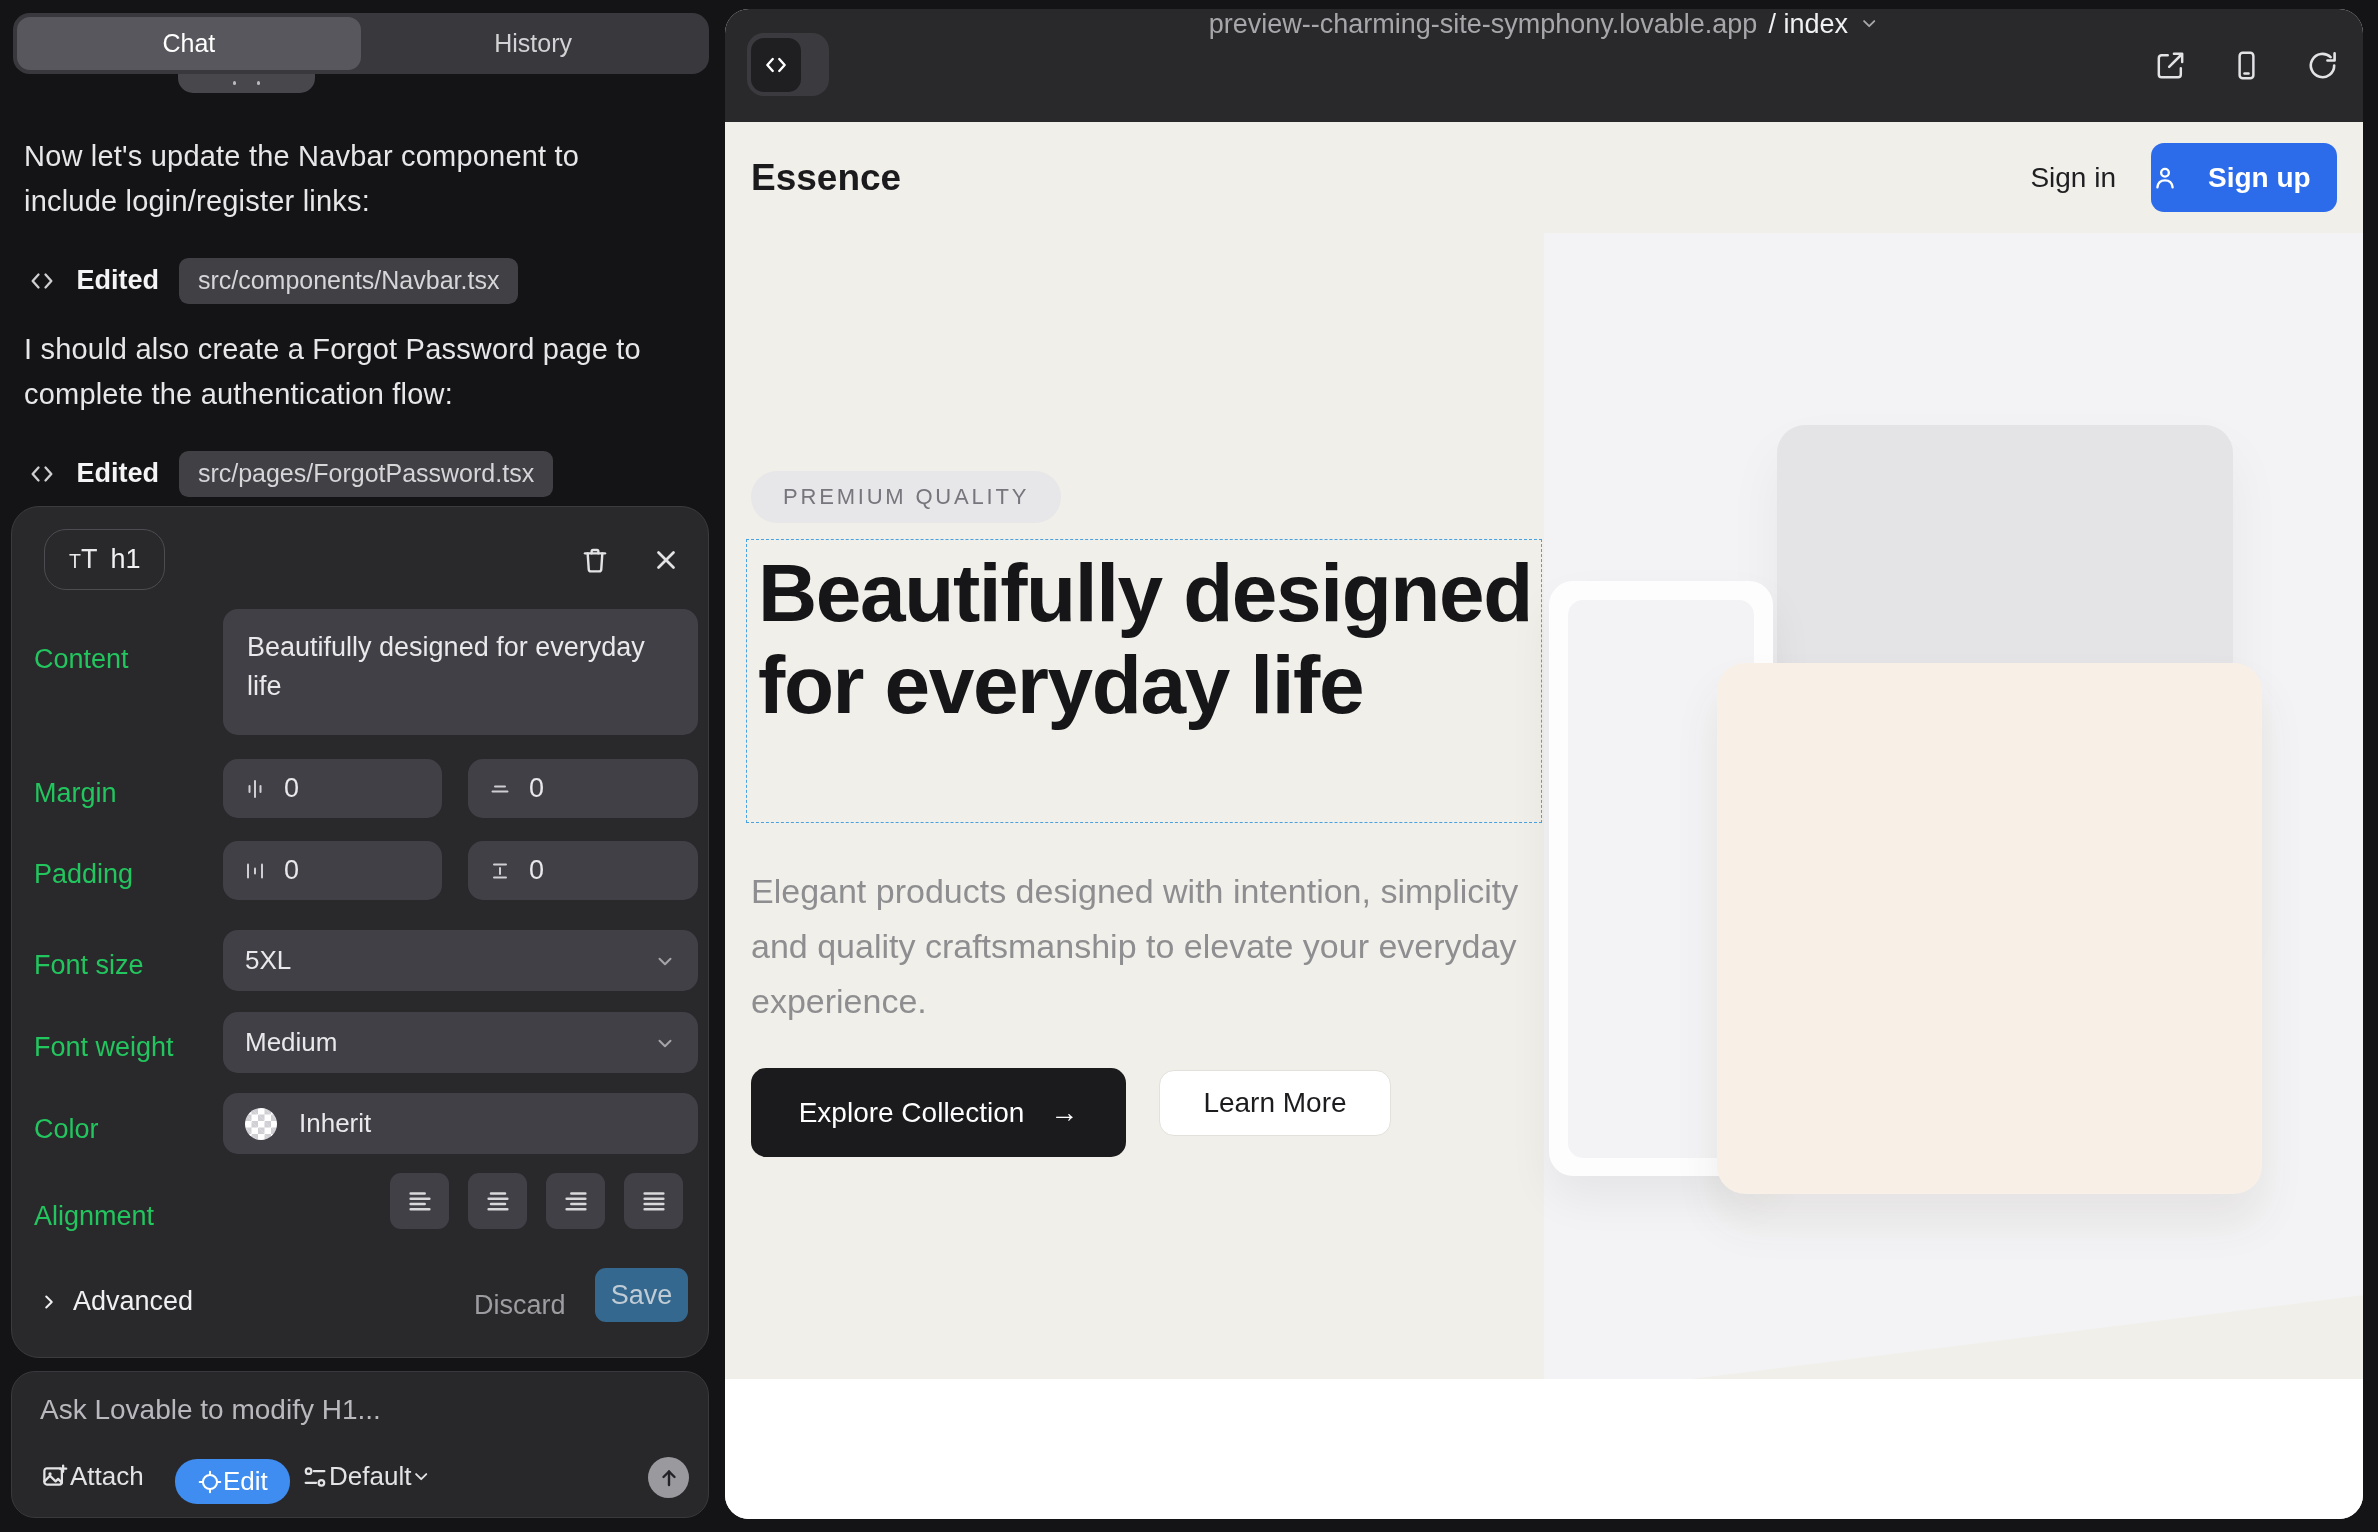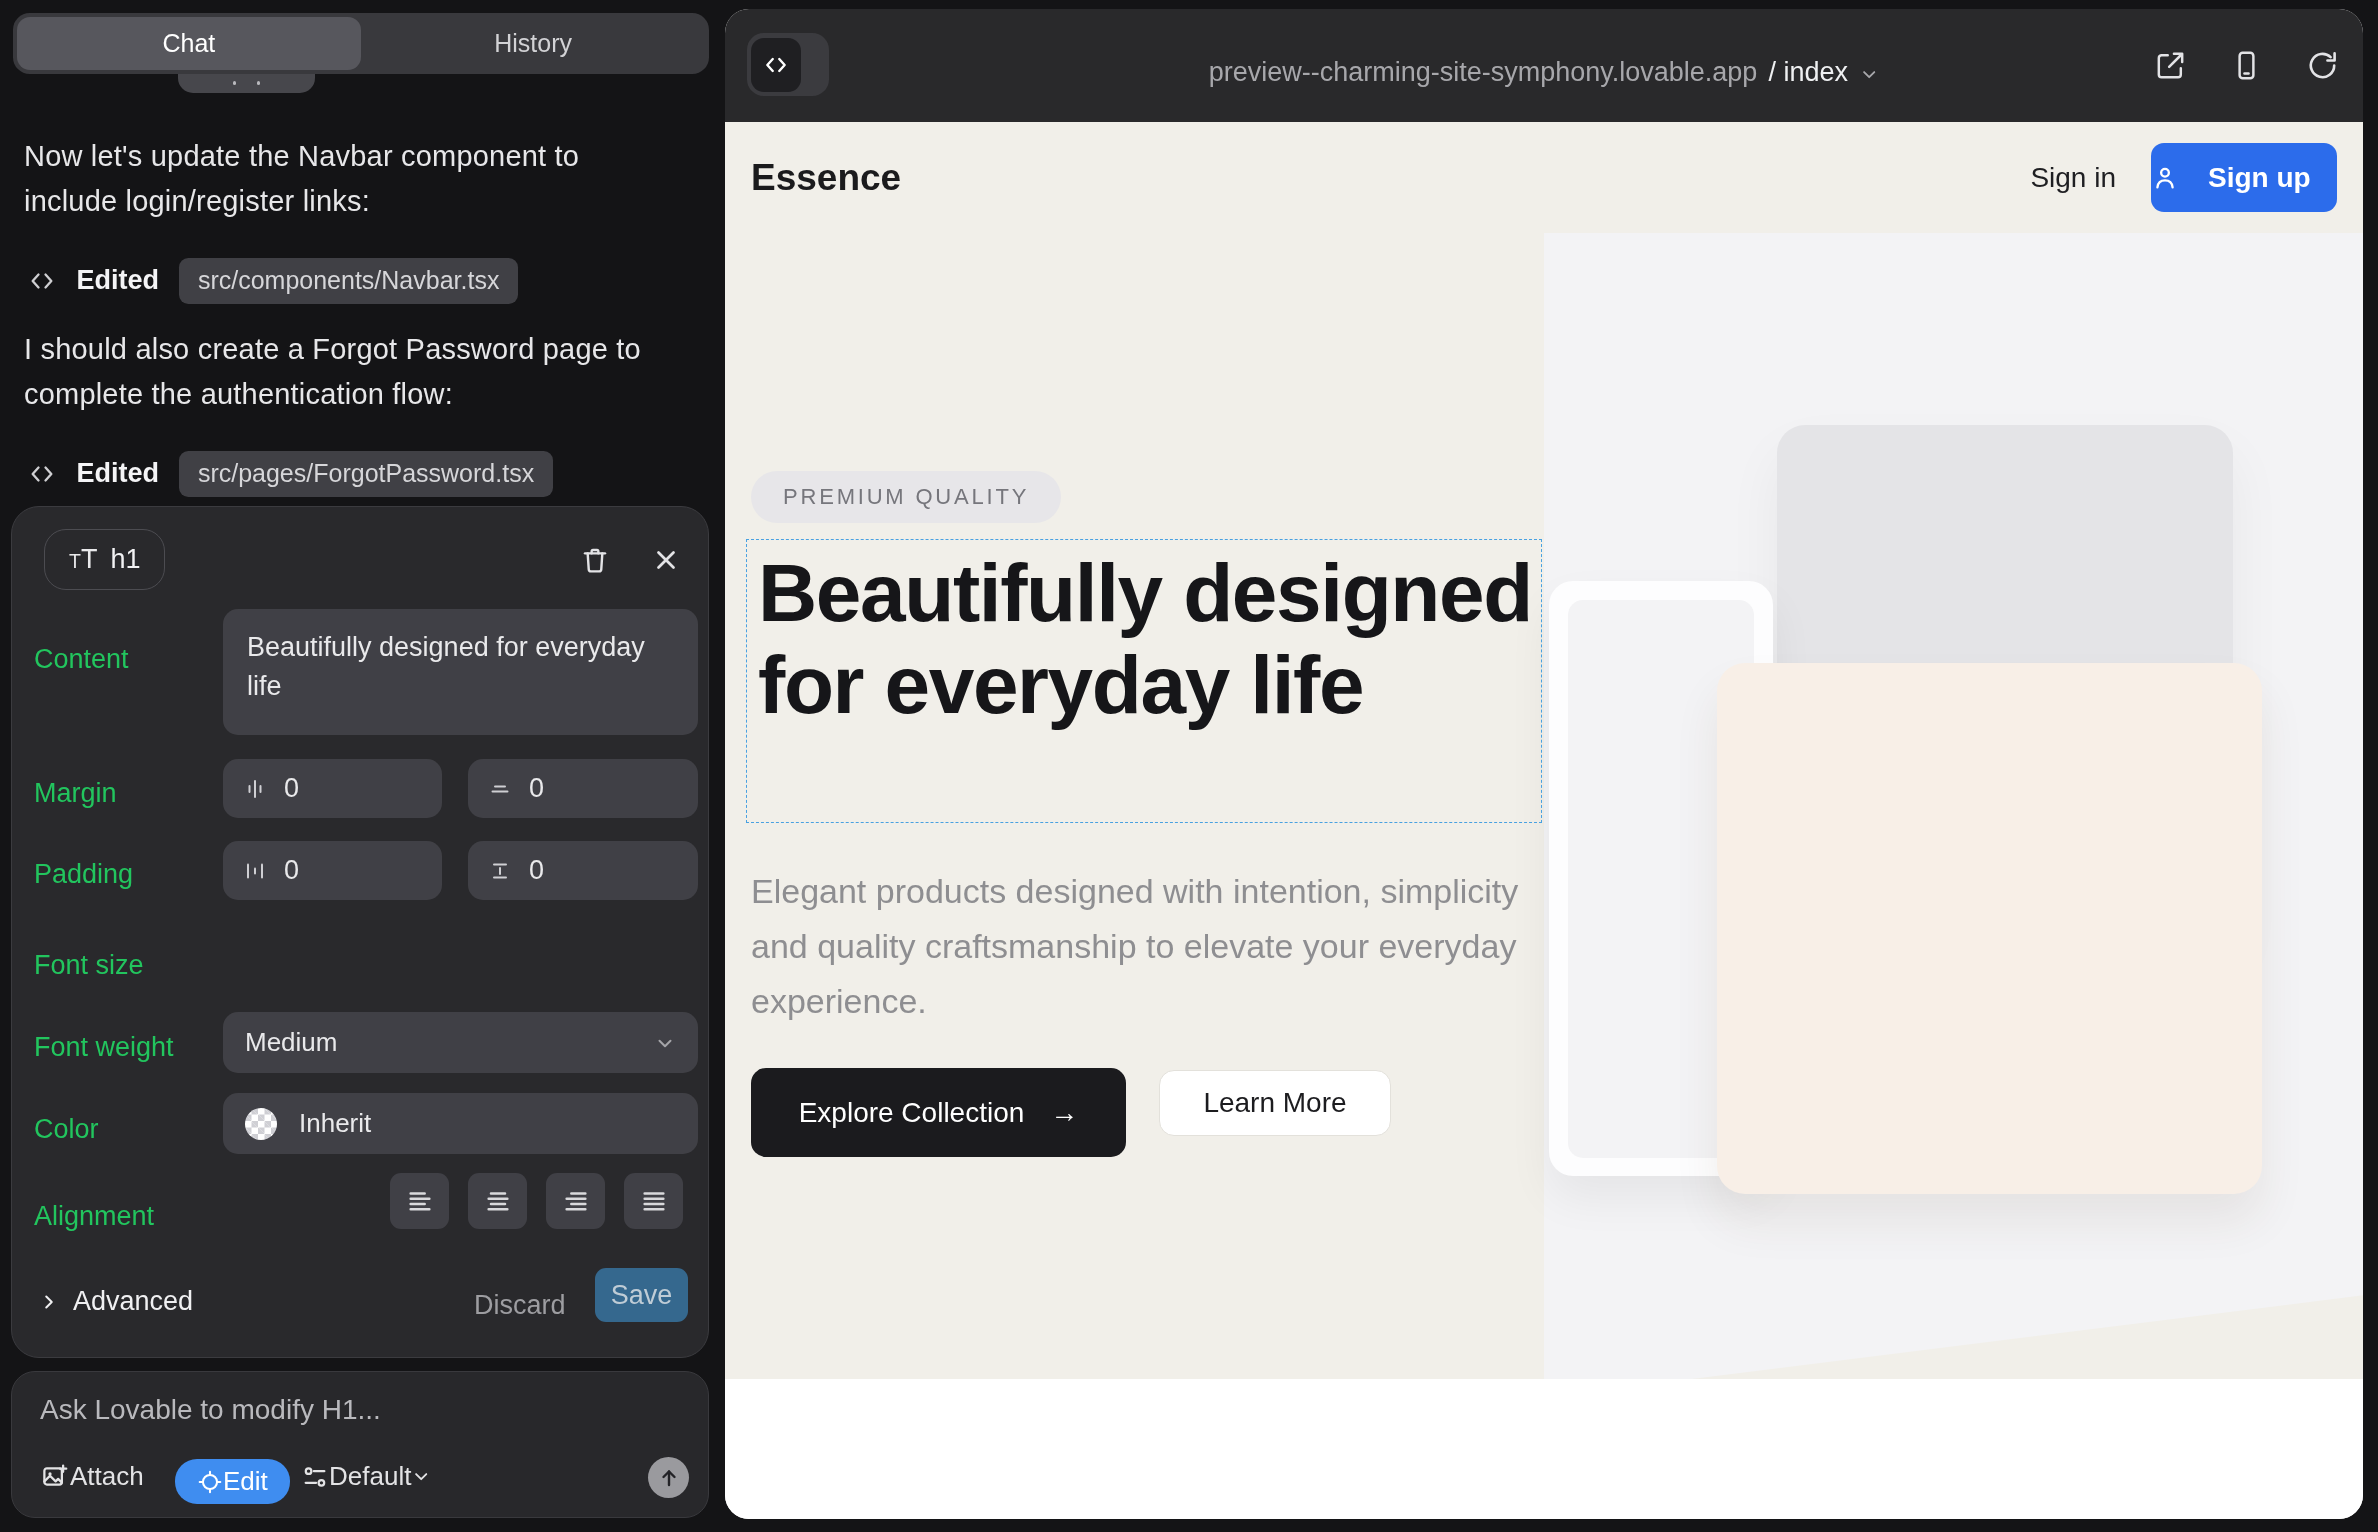--- a/index.html
+++ b/index.html
@@ -46,21 +46,21 @@
   .composer input::placeholder{color:#b9b9bd}
   .c-item{display:flex;align-items:center;gap:0;color:#e3e3e5;font-size:26px;cursor:pointer}
   .edit-pill{left:163px;top:87px;height:45px;padding:0 22px;background:#3f8df0;border-radius:22px;color:#fff}
   .send{left:636px;top:85px;width:41px;height:41px;border-radius:50%;background:#9a9a9e;display:flex;align-items:center;justify-content:center;color:#232327;cursor:pointer}
 
   
   .preview{left:725px;top:9.3px;width:1638px;height:1510px;border-radius:24px;overflow:hidden;background:#fff}
   .topbar{left:0;top:0;width:100%;height:113px;background:#29292b}
   .code-toggle{left:22px;top:24px;width:82px;height:63px;background:#3b3b3f;border-radius:16.7px;cursor:pointer}
   .code-toggle .knob{left:3.7px;top:4.6px;width:50px;height:54px;background:#1f1f22;border-radius:13px;display:flex;align-items:center;justify-content:center;color:#fff}
-  .urlbar{left:0;top:0;width:100%;height:127px;display:flex;align-items:center;justify-content:center;gap:11px;font-size:27px;cursor:pointer}
+  .urlbar{left:0;top:0;width:100%;height:127px;display:flex;justify-content:center;gap:11px;font-size:27px;cursor:pointer}
   .urlbar .domain{color:#a7a7ab}
   .urlbar .path{color:#eff0f2}
   .urlbar .chev{color:#a7a7ab;margin-top:3.7px}
   .topbar-icons{right:22px;top:0;height:113px;display:flex;align-items:center;gap:39px;color:#e4e4e6}
   .topbar-icons .icon-btn{width:37px;height:37px}
 
   .site{left:0;top:113px;width:1638px;height:1266px;background:#f1efe9;overflow:hidden}
   .below-hero{left:0;bottom:0;width:100%;height:140px;background:#ffffff}
   .gray-col{left:819px;top:111px;width:819px;height:1155px;background:#f3f3f5}
   .wedge{left:892px;bottom:0;width:746px;height:93px;background:#f1efe9;clip-path:polygon(0 100%,100% 0,100% 100%)}
@@ -175,20 +175,28 @@
   <div class="abs input-dark mini-field" style="left:456px;top:334px;width:230px">
     <svg width="24" height="24" viewBox="0 0 24 24" fill="none" stroke="currentColor" stroke-width="2" stroke-linecap="round">
         <path d="M6 5.5h12"></path>
         <path d="M6 18.5h12"></path>
         <path d="M12 9v6"></path>
       </svg>
     <input value="0" style="">
   </div>
 
   <div class="abs f-label" style="top:443px">Font size</div>
+  <div class="abs input-dark select" style="left:211px;top:423px;width:475px">
+    <span>5XL</span>
+    <span class="chev">
+        <svg width="22" height="22" viewBox="0 0 24 24" fill="none" stroke="currentColor" stroke-width="2.2" stroke-linecap="round" stroke-linejoin="round">
+          <polyline points="6,9.5 12,15.5 18,9.5"></polyline>
+        </svg>
+      </span>
+  </div>
 
   <div class="abs f-label" style="top:525px">Font weight</div>
   <div class="abs input-dark select" style="left:211px;top:505px;width:475px">
     <span>Medium</span>
     <span class="chev">
         <svg width="22" height="22" viewBox="0 0 24 24" fill="none" stroke="currentColor" stroke-width="2.2" stroke-linecap="round" stroke-linejoin="round">
           <polyline points="6,9.5 12,15.5 18,9.5"></polyline>
         </svg>
       </span>
   </div>

